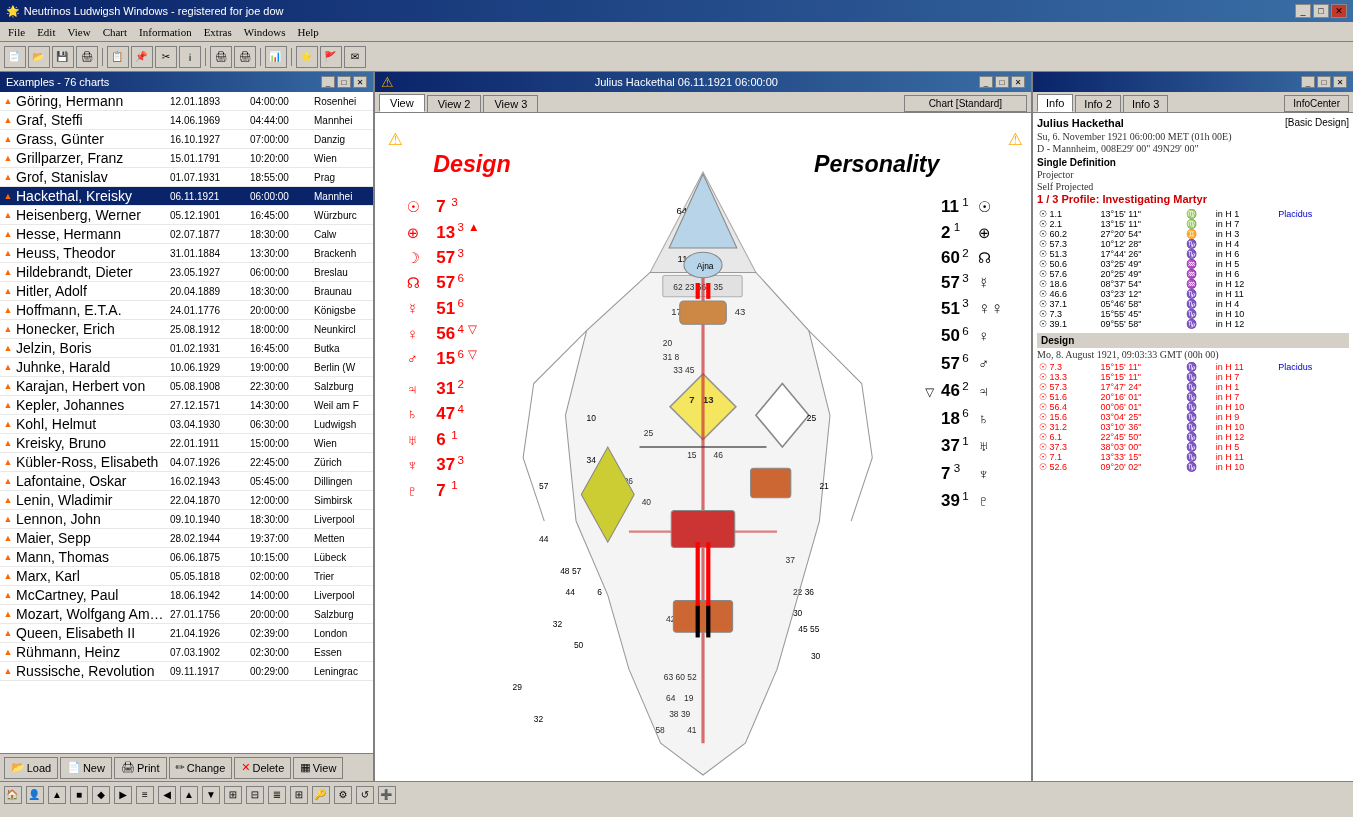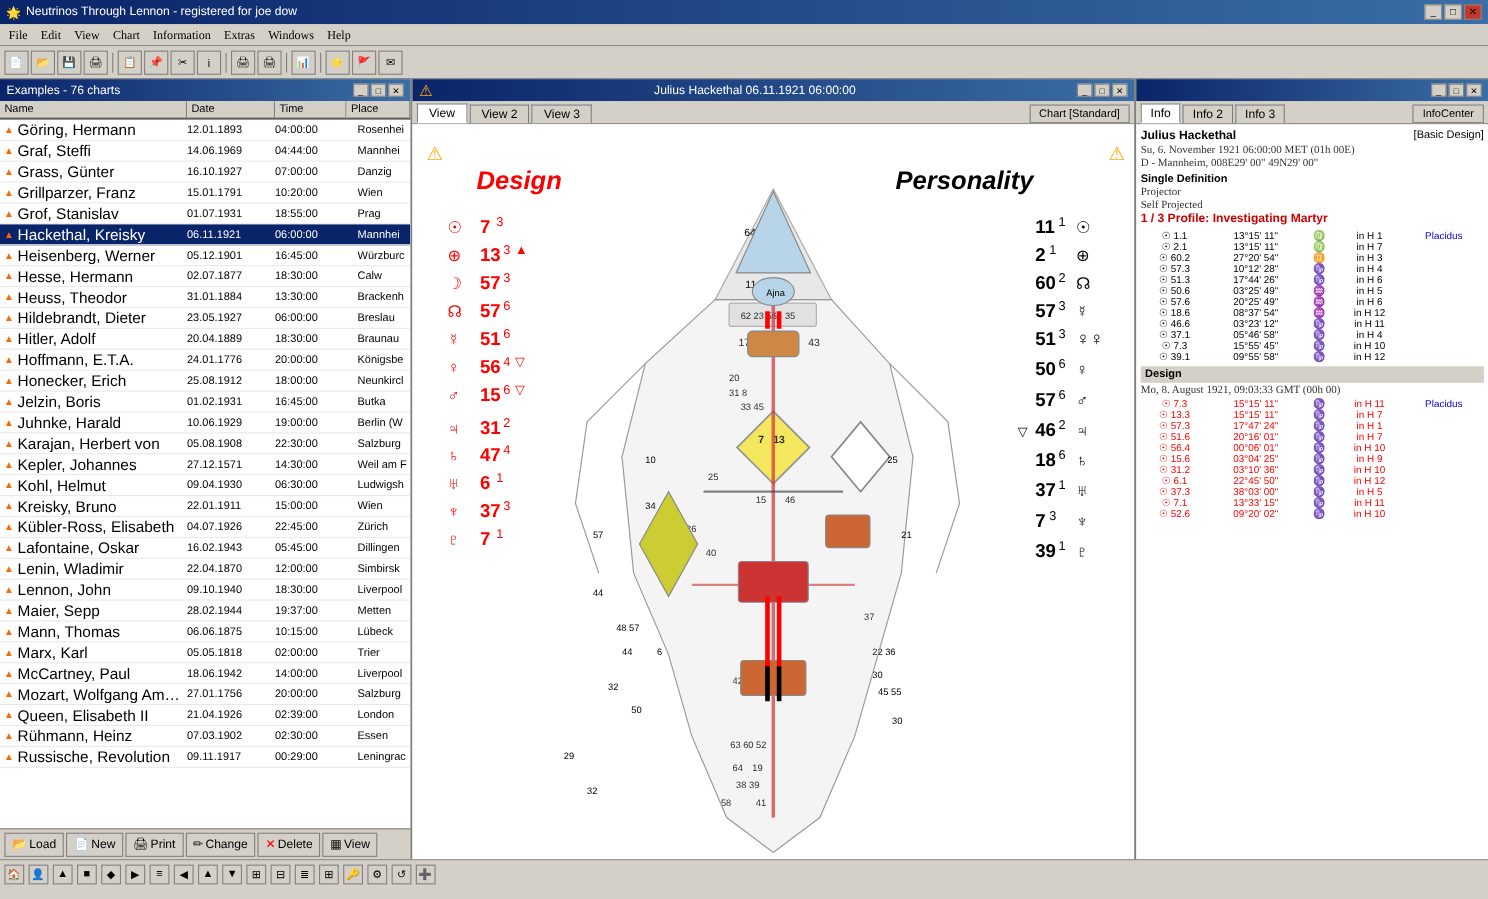--- a/index.html
+++ b/index.html
@@ -36,55 +36,55 @@
     .col-header.date { width: 80px; }
     .col-header.time { width: 65px; }
     .col-header.place { flex: 1; }
     
     .chart-list { flex: 1; overflow-y: auto; overflow-x: hidden; background: white; }
     .chart-row { display: flex; align-items: center; padding: 1px 0; cursor: pointer; border-bottom: 1px solid #e8e8e8; }
     .chart-row.selected { background: #0a246a; color: white; }
     .chart-row .icon { width: 16px; text-align: center; color: #ff6600; font-size: 9px; }
     .chart-row .name { width: 154px; font-size: 14px; overflow: hidden; text-overflow: ellipsis; white-space: nowrap; }
     .chart-row .date { width: 80px; font-size: 10px; }
-    .chart-row .time { width: 75px; font-size: 10px; }
+    .chart-row .time { width: 64px; font-size: 10px; }
     .chart-row .place { flex: 1; font-size: 10px; overflow: hidden; text-overflow: ellipsis; white-space: nowrap; }
     
     
     .list-toolbar { display: flex; align-items: center; gap: 2px; padding: 4px; background: #d4d0c8; border-top: 1px solid #808080; height: 28px; }
     .list-btn { display: flex; align-items: center; gap: 2px; padding: 2px 6px; background: #d4d0c8; border: 1px solid #808080; font-size: 11px; cursor: pointer; height: 22px; }
     
     
     .middle-panel { flex: 1; display: flex; flex-direction: column; background: #d4d0c8; border-right: 2px solid #808080; }
     .chart-titlebar { background: linear-gradient(to right, #0a246a, #3a6ea5); color: white; padding: 2px 6px; display: flex; align-items: center; justify-content: space-between; height: 20px; font-size: 11px; }
     
     .view-tabs { display: flex; background: #d4d0c8; border-bottom: 1px solid #808080; align-items: center; padding: 2px 4px 0; }
     .view-tab { padding: 2px 10px; border: 1px solid #808080; background: #d4d0c8; font-size: 11px; cursor: pointer; margin-right: 2px; border-bottom: none; }
     .view-tab.active { background: white; border-bottom: 1px solid white; }
-    .chart-standard-btn { margin-left: auto; background: #d4d0c8; border: 1px solid #808080; padding: 2px 8px; font-size: 10px; cursor: pointer; }
+    .chart-standard-btn { margin-left: auto; background: #d4d0c8; border: 1px solid #808080; padding: 2px 24px; font-size: 10px; cursor: pointer; }
     
     .chart-area { flex: 1; background: white; position: relative; overflow: hidden; }
     
     
     .right-panel { width: 320px; display: flex; flex-direction: column; background: #d4d0c8; }
     .info-titlebar { background: linear-gradient(to right, #0a246a, #3a6ea5); color: white; padding: 2px 6px; display: flex; align-items: center; justify-content: space-between; height: 20px; font-size: 11px; }
     
     .info-tabs { display: flex; background: #d4d0c8; align-items: center; padding: 2px 4px 0; border-bottom: 1px solid #808080; }
     .info-tab { padding: 2px 8px; border: 1px solid #808080; background: #d4d0c8; font-size: 11px; cursor: pointer; margin-right: 2px; border-bottom: none; }
     .info-tab.active { background: white; border-bottom: 1px solid white; }
     .info-center-btn { margin-left: auto; background: #d4d0c8; border: 1px solid #808080; padding: 2px 8px; font-size: 10px; cursor: pointer; }
     
     .info-content { flex: 1; overflow-y: auto; padding: 4px; font-size: 10px; background: white; }
     .info-name { font-size: 11px; font-weight: bold; }
     .info-type { float: right; font-size: 10px; }
     .info-line { margin: 1px 0; font-size: 10px; color: #333; font-family: Liberation Serif, serif; }
     .info-section { font-weight: bold; margin: 3px 0 1px 0; font-size: 10px; }
     .info-profile { font-weight: bold; font-size: 11px; color: #cc0000; }
     
-    .info-table { width: 100%; border-collapse: collapse; margin-top: 2px; text-align: center; }
+    .info-table { width: 100%; border-collapse: collapse; margin-top: 2px; }
     .info-table td { font-size: 9px; padding: 0px 2px; white-space: nowrap; }
     
     .design-header { background: #d4d0c8; font-weight: bold; padding: 2px 4px; margin-top: 4px; font-size: 10px; }
     
     
     .status-bar { background: #d4d0c8; border-top: 1px solid #808080; height: 26px; display: flex; align-items: center; padding: 0 4px; font-size: 10px; gap: 4px; }
     .status-icon { width: 18px; height: 18px; background: #d4d0c8; border: 1px solid #808080; display: flex; align-items: center; justify-content: center; font-size: 10px; cursor: pointer; }
     
     
     svg.bodygraph { width: 100%; height: 100%; }
@@ -95,21 +95,21 @@
     ::-webkit-scrollbar-thumb { background: #a0a0a0; border: 1px solid #808080; }
     
     .warning-icon { color: #ffaa00; font-size: 14px; }
   </style>
 </head>
 <body>
 
 <div class="title-bar">
   <div class="title-bar-left">
     <span>🌟</span>
-    <span>Neutrinos Through Lennon - registered for joe dow</span>
+    <span>Neutrinos Ludwigsh Windows - registered for joe dow</span>
   </div>
   <div class="title-bar-controls">
     <div class="win-btn">_</div>
     <div class="win-btn">□</div>
     <div class="win-btn close">✕</div>
   </div>
 </div>
 
 <div class="menu-bar">
   <span class="menu-item">File</span>
@@ -148,26 +148,20 @@
   <div class="left-panel">
     <div class="panel-titlebar">
       <span>Examples - 76 charts</span>
       <div class="panel-titlebar-btns">
         <div class="small-btn">_</div>
         <div class="small-btn">□</div>
         <div class="small-btn close">✕</div>
       </div>
     </div>
 
-    <div class="chart-list-header">
-      <div class="col-header name">Name</div>
-      <div class="col-header date">Date</div>
-      <div class="col-header time">Time</div>
-      <div class="col-header place">Place</div>
-    </div>
 
     <div class="chart-list" id="chart-list-container">
     <div class="chart-row">
       <div class="icon">▲</div>
       <div class="name">Göring, Hermann</div>
       <div class="date">12.01.1893</div>
       <div class="time">04:00:00</div>
       <div class="place">Rosenhei</div>
     </div>
         <div class="chart-row">
@@ -278,21 +272,21 @@
         <div class="chart-row">
       <div class="icon">▲</div>
       <div class="name">Kepler, Johannes</div>
       <div class="date">27.12.1571</div>
       <div class="time">14:30:00</div>
       <div class="place">Weil am F</div>
     </div>
         <div class="chart-row">
       <div class="icon">▲</div>
       <div class="name">Kohl, Helmut</div>
-      <div class="date">09.04.1930</div>
+      <div class="date">03.04.1930</div>
       <div class="time">06:30:00</div>
       <div class="place">Ludwigsh</div>
     </div>
         <div class="chart-row">
       <div class="icon">▲</div>
       <div class="name">Kreisky, Bruno</div>
       <div class="date">22.01.1911</div>
       <div class="time">15:00:00</div>
       <div class="place">Wien</div>
     </div>

